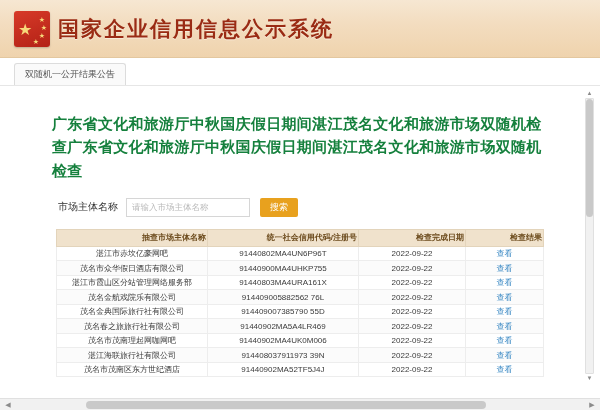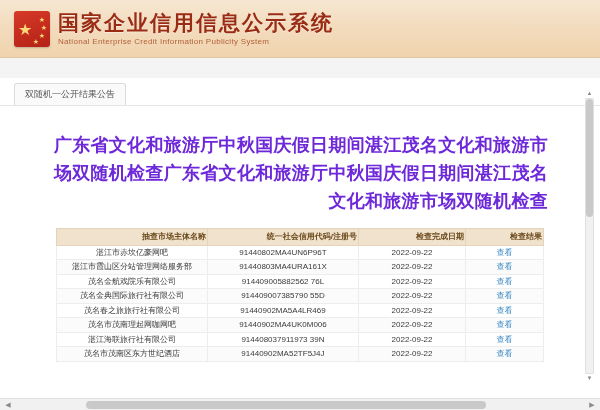--- a/index.html
+++ b/index.html
@@ -63,46 +63,45 @@
   }
 
   
   .crumbbar {
     background: #ffffff;
     height: 28px;
     display: flex;
     align-items: flex-end;
     padding-left: 14px;
     border-bottom: 1px solid #e6e6e6;
-    margin-top: 20px;
   }
   .crumb-tab {
     font-size: 9px;
     color: #555;
     border: 1px solid #dcdcdc;
     border-bottom: none;
     background: #fafafa;
     padding: 4px 10px 4px 10px;
     border-radius: 3px 3px 0 0;
   }
 
   
   .content {
     position: relative;
     background: #ffffff;
     margin: 0;
     height: 324px;
     padding: 16px 34px 0 34px;
   }
   .doc-title {
-    font-size: 18px;
+    font-size: 15px;
     font-weight: bold;
-    color: #6d28d9;
+    color: #15803d;
     line-height: 1.55;
-    text-align: right;
+    text-align: left;
     padding: 10px 18px 0 18px;
     letter-spacing: .3px;
   }
 
   .searchrow {
     display: flex;
     align-items: center;
     margin-top: 16px;
     padding-left: 24px;
   }
@@ -233,51 +232,61 @@
   <div class="header">
     <div class="emblem">
       <span class="star s1">★</span>
       <span class="star s2">★</span>
       <span class="star s3">★</span>
       <span class="star s4">★</span>
       <span class="star s5">★</span>
     </div>
     <div class="titles">
       <div class="title-cn">国家企业信用信息公示系统</div>
-      <div class="title-en">National Enterprise Credit Information Publicity System</div>
     </div>
   </div>
 
   <div class="crumbbar">
     <div class="crumb-tab">双随机一公开结果公告</div>
   </div>
 
   <div class="content">
 
     <div class="doc-title">广东省文化和旅游厅中秋国庆假日期间湛江茂名文化和旅游市场双随机检查广东省文化和旅游厅中秋国庆假日期间湛江茂名文化和旅游市场双随机检查</div>
 
+    <div class="searchrow">
+      <span class="search-label">市场主体名称</span>
+      <input class="search-input" type="text" placeholder="请输入市场主体名称" style="">
+      <button class="search-btn">搜索</button>
+    </div>
 
     <div class="table-wrap">
       <table>
         <thead>
           <tr>
             <th style="width:31%">抽查市场主体名称</th>
             <th style="width:31%">统一社会信用代码/注册号</th>
             <th style="width:22%">检查完成日期</th>
             <th style="width:16%">检查结果</th>
           </tr>
         </thead>
         <tbody>
             <tr>
               <td class="name">湛江市赤坎亿豪网吧</td>
               <td>91440802MA4UN6P96T</td>
               <td>2022-09-22</td>
               <td><a class="link">查看</a></td>
             </tr>
             <tr>
+              <td class="name">茂名市众华假日酒店有限公司</td>
+              <td>91440900MA4UHKP755</td>
+              <td>2022-09-22</td>
+              <td><a class="link">查看</a></td>
+            </tr>
+            <tr>
               <td class="name">湛江市霞山区分站管理网络服务部</td>
               <td>91440803MA4URA161X</td>
               <td>2022-09-22</td>
               <td><a class="link">查看</a></td>
             </tr>
             <tr>
               <td class="name">茂名金航戏院乐有限公司</td>
               <td>914409005882562 76L</td>
               <td>2022-09-22</td>
               <td><a class="link">查看</a></td>

